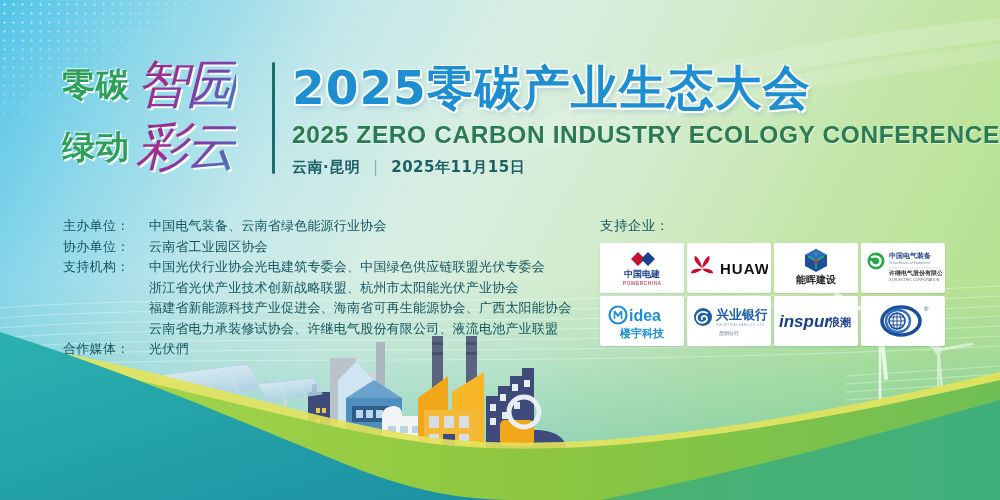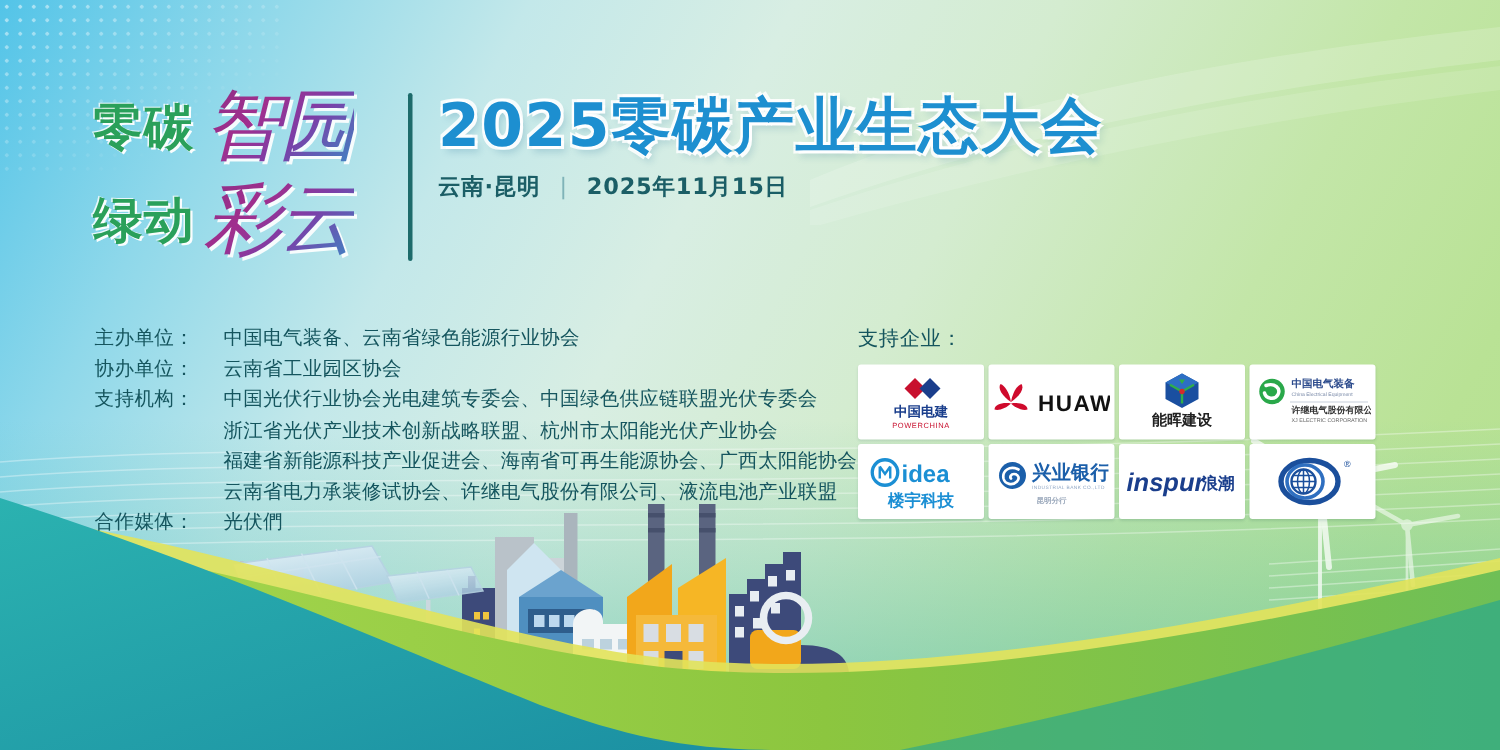--- a/index.html
+++ b/index.html
@@ -52,21 +52,21 @@
     margin-left:6px;letter-spacing:-2px;
     filter:drop-shadow(2px 2px 0 rgba(255,255,255,.9));
     font-family:"DejaVu Sans",sans-serif;
   }
   .divider{
     position:absolute;left:272px;top:62px;width:3px;height:112px;
     background:#1d6b6b;border-radius:2px;
   }
   .titlewrap{position:absolute;left:292px;top:62px;}
   .t-main{
-    font-size:40px;font-weight:700;letter-spacing:1px;line-height:1.1;
+    font-size:47px;font-weight:700;letter-spacing:1px;line-height:1.1;
     color:#1d8fd0;
     text-shadow:
       2px 2px 0 rgba(255,255,255,.95),
       -1.5px -1.5px 0 rgba(255,255,255,.85),
       2px -1.5px 0 rgba(255,255,255,.85),
       -1.5px 2px 0 rgba(255,255,255,.85),
       3px 4px 5px rgba(30,110,150,.22);
     font-family:"DejaVu Sans",sans-serif;
   }
   .t-sub{
@@ -87,21 +87,21 @@
   }
   .info-line{
     display:flex;font-size:13px;color:#15555e;line-height:20.5px;
     white-space:nowrap;
   }
   .info-label{width:86px;flex:0 0 86px;letter-spacing:.3px;}
   .info-label.hang{visibility:hidden;}
   .info-val{letter-spacing:.2px;}
 
   
-  .sponsors{position:absolute;left:572px;top:217px;width:350px;}
+  .sponsors{position:absolute;left:600px;top:217px;width:350px;}
   .sp-title{
     font-size:13.5px;color:#15555e;font-family:"DejaVu Sans",sans-serif;
     letter-spacing:.4px;margin-bottom:8px;
   }
   .sp-grid{display:grid;grid-template-columns:repeat(4,84px);
     grid-template-rows:50px 50px;gap:3px;}
   .sp-cell{
     background:#fff;border-radius:2px;display:flex;align-items:center;
     justify-content:center;box-shadow:0 1px 2px rgba(0,60,60,.13);
     overflow:hidden;
@@ -280,20 +280,21 @@
     <div class="calli-row r2">
       <span class="c-green">绿动</span>
       <span class="c-purple">彩云</span>
     </div>
   </div>
 
   <div class="divider"></div>
 
   <div class="titlewrap">
     <div class="t-main">2025零碳产业生态大会</div>
+    <div class="t-sub">2025 ZERO CARBON INDUSTRY ECOLOGY CONFERENCE</div>
     <div class="t-date">
       <span>云南·昆明</span>
       <span class="bar">|</span>
       <span>2025年11月15日</span>
     </div>
   </div>
 
   <div class="info">
     <div class="info-line">
       <span class="info-label">主办单位：</span>

